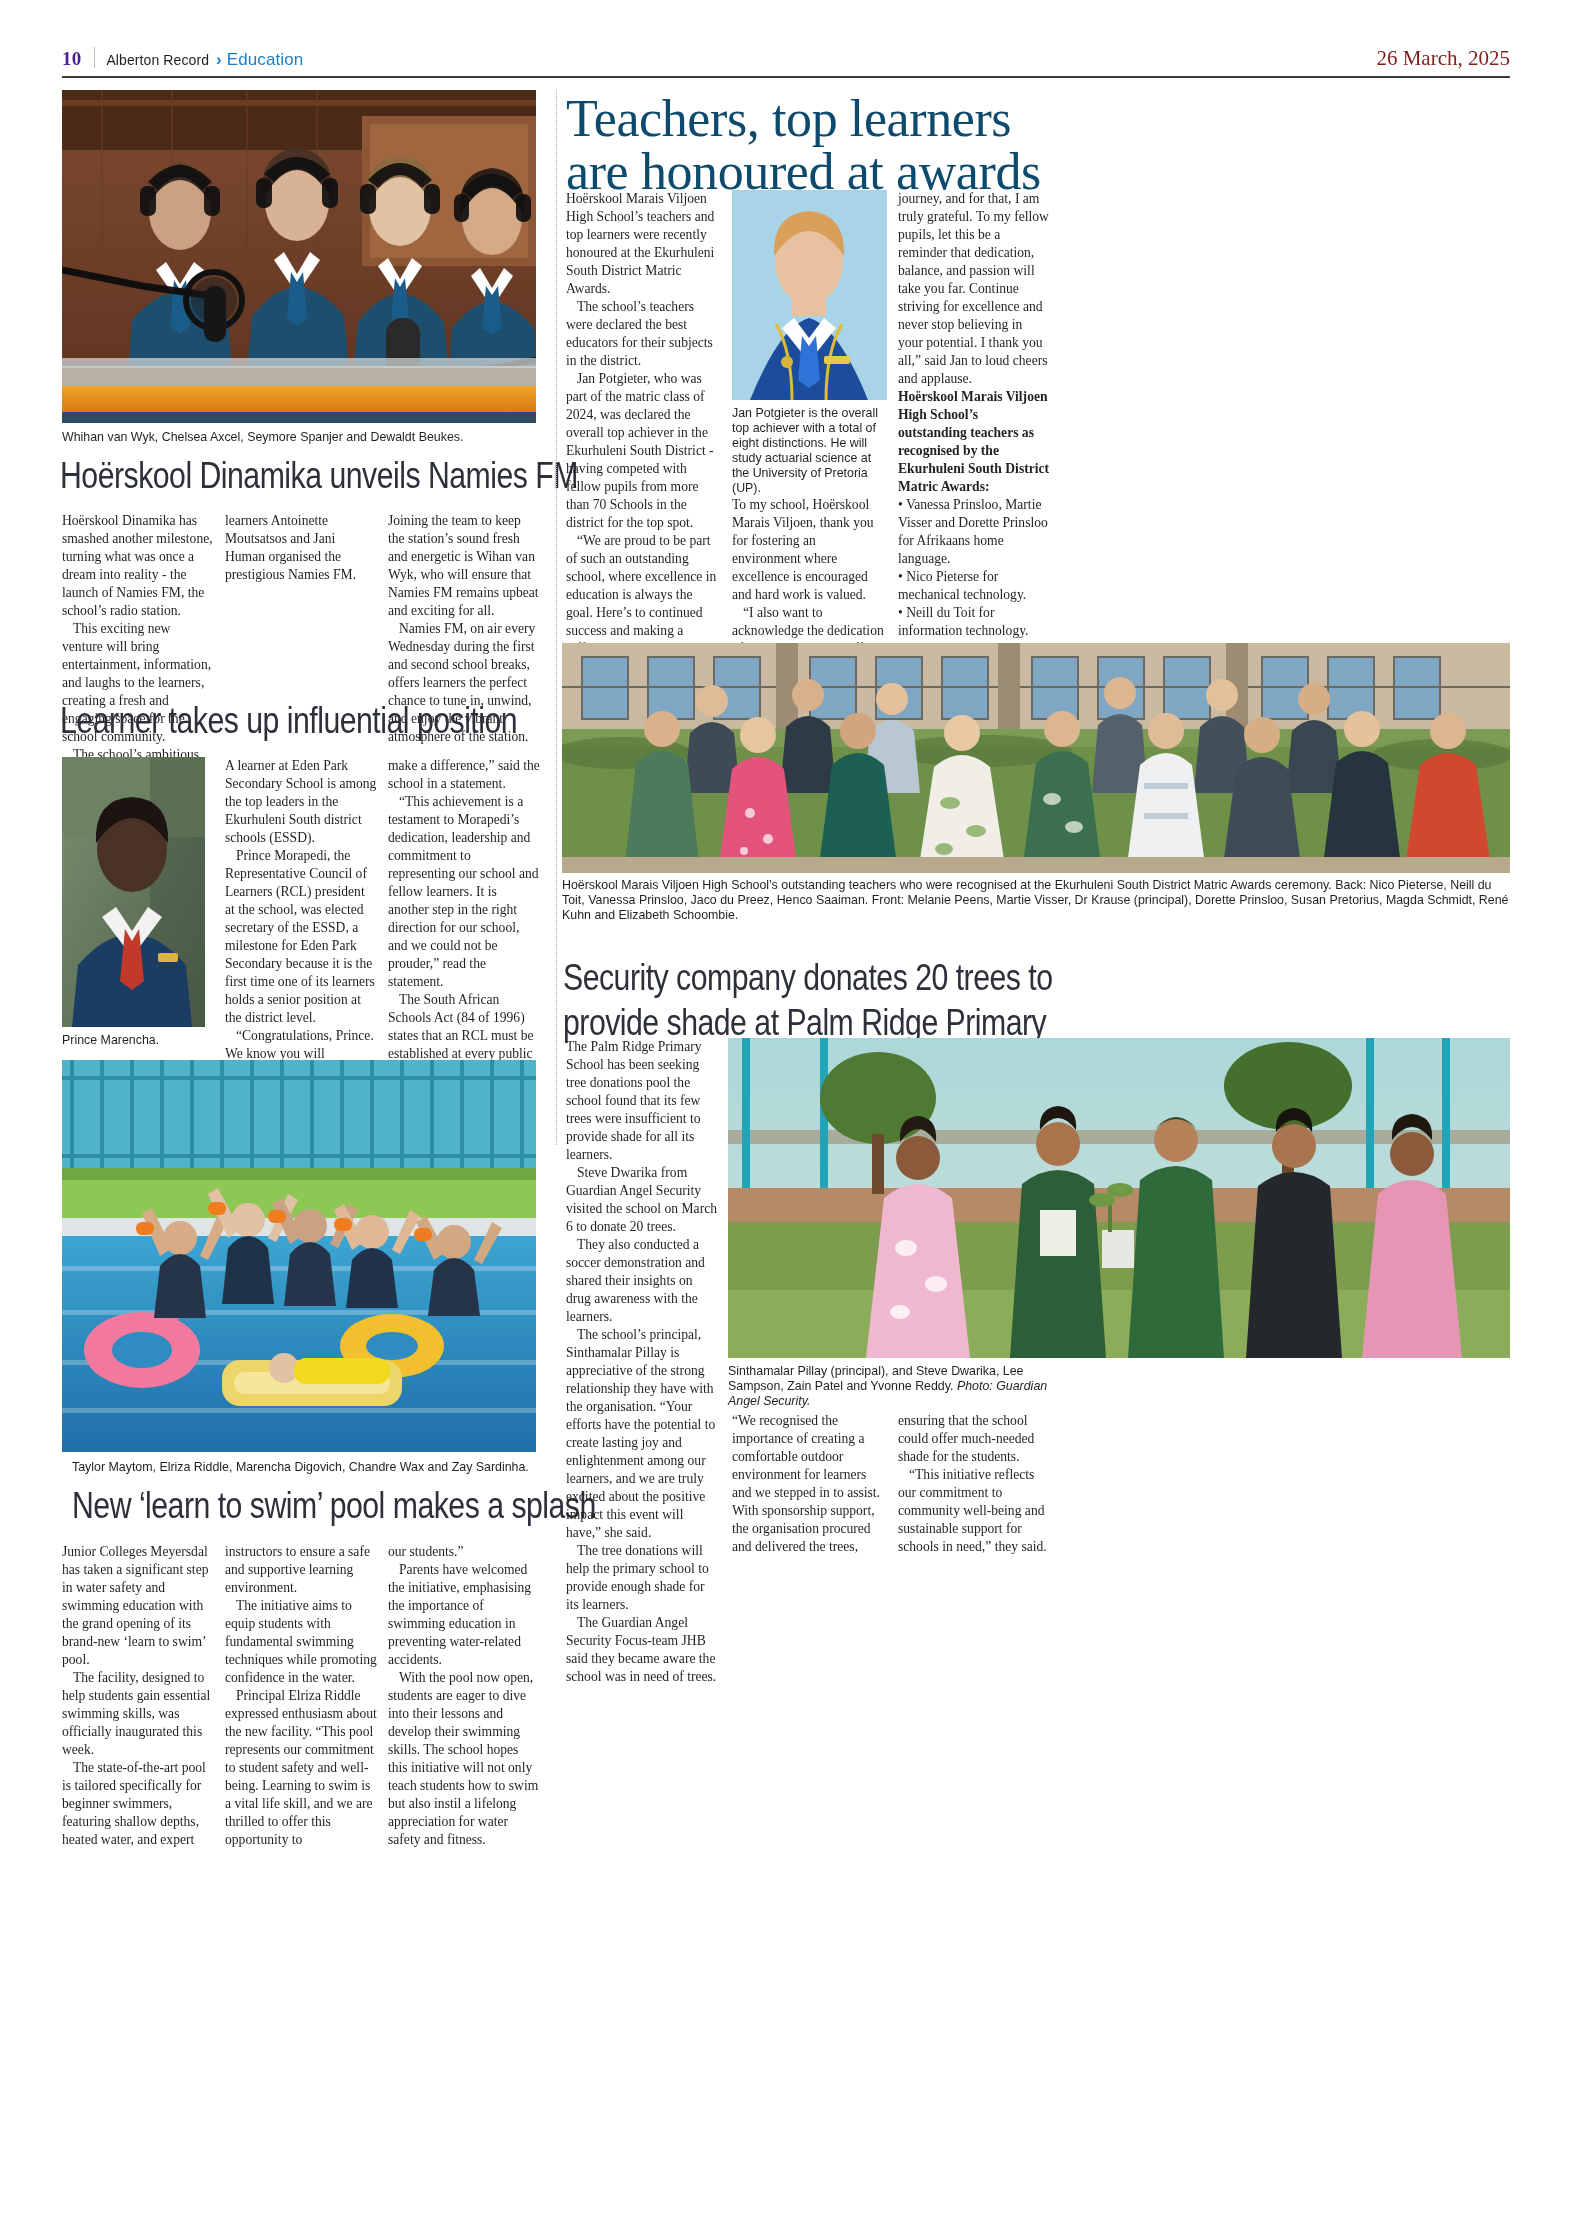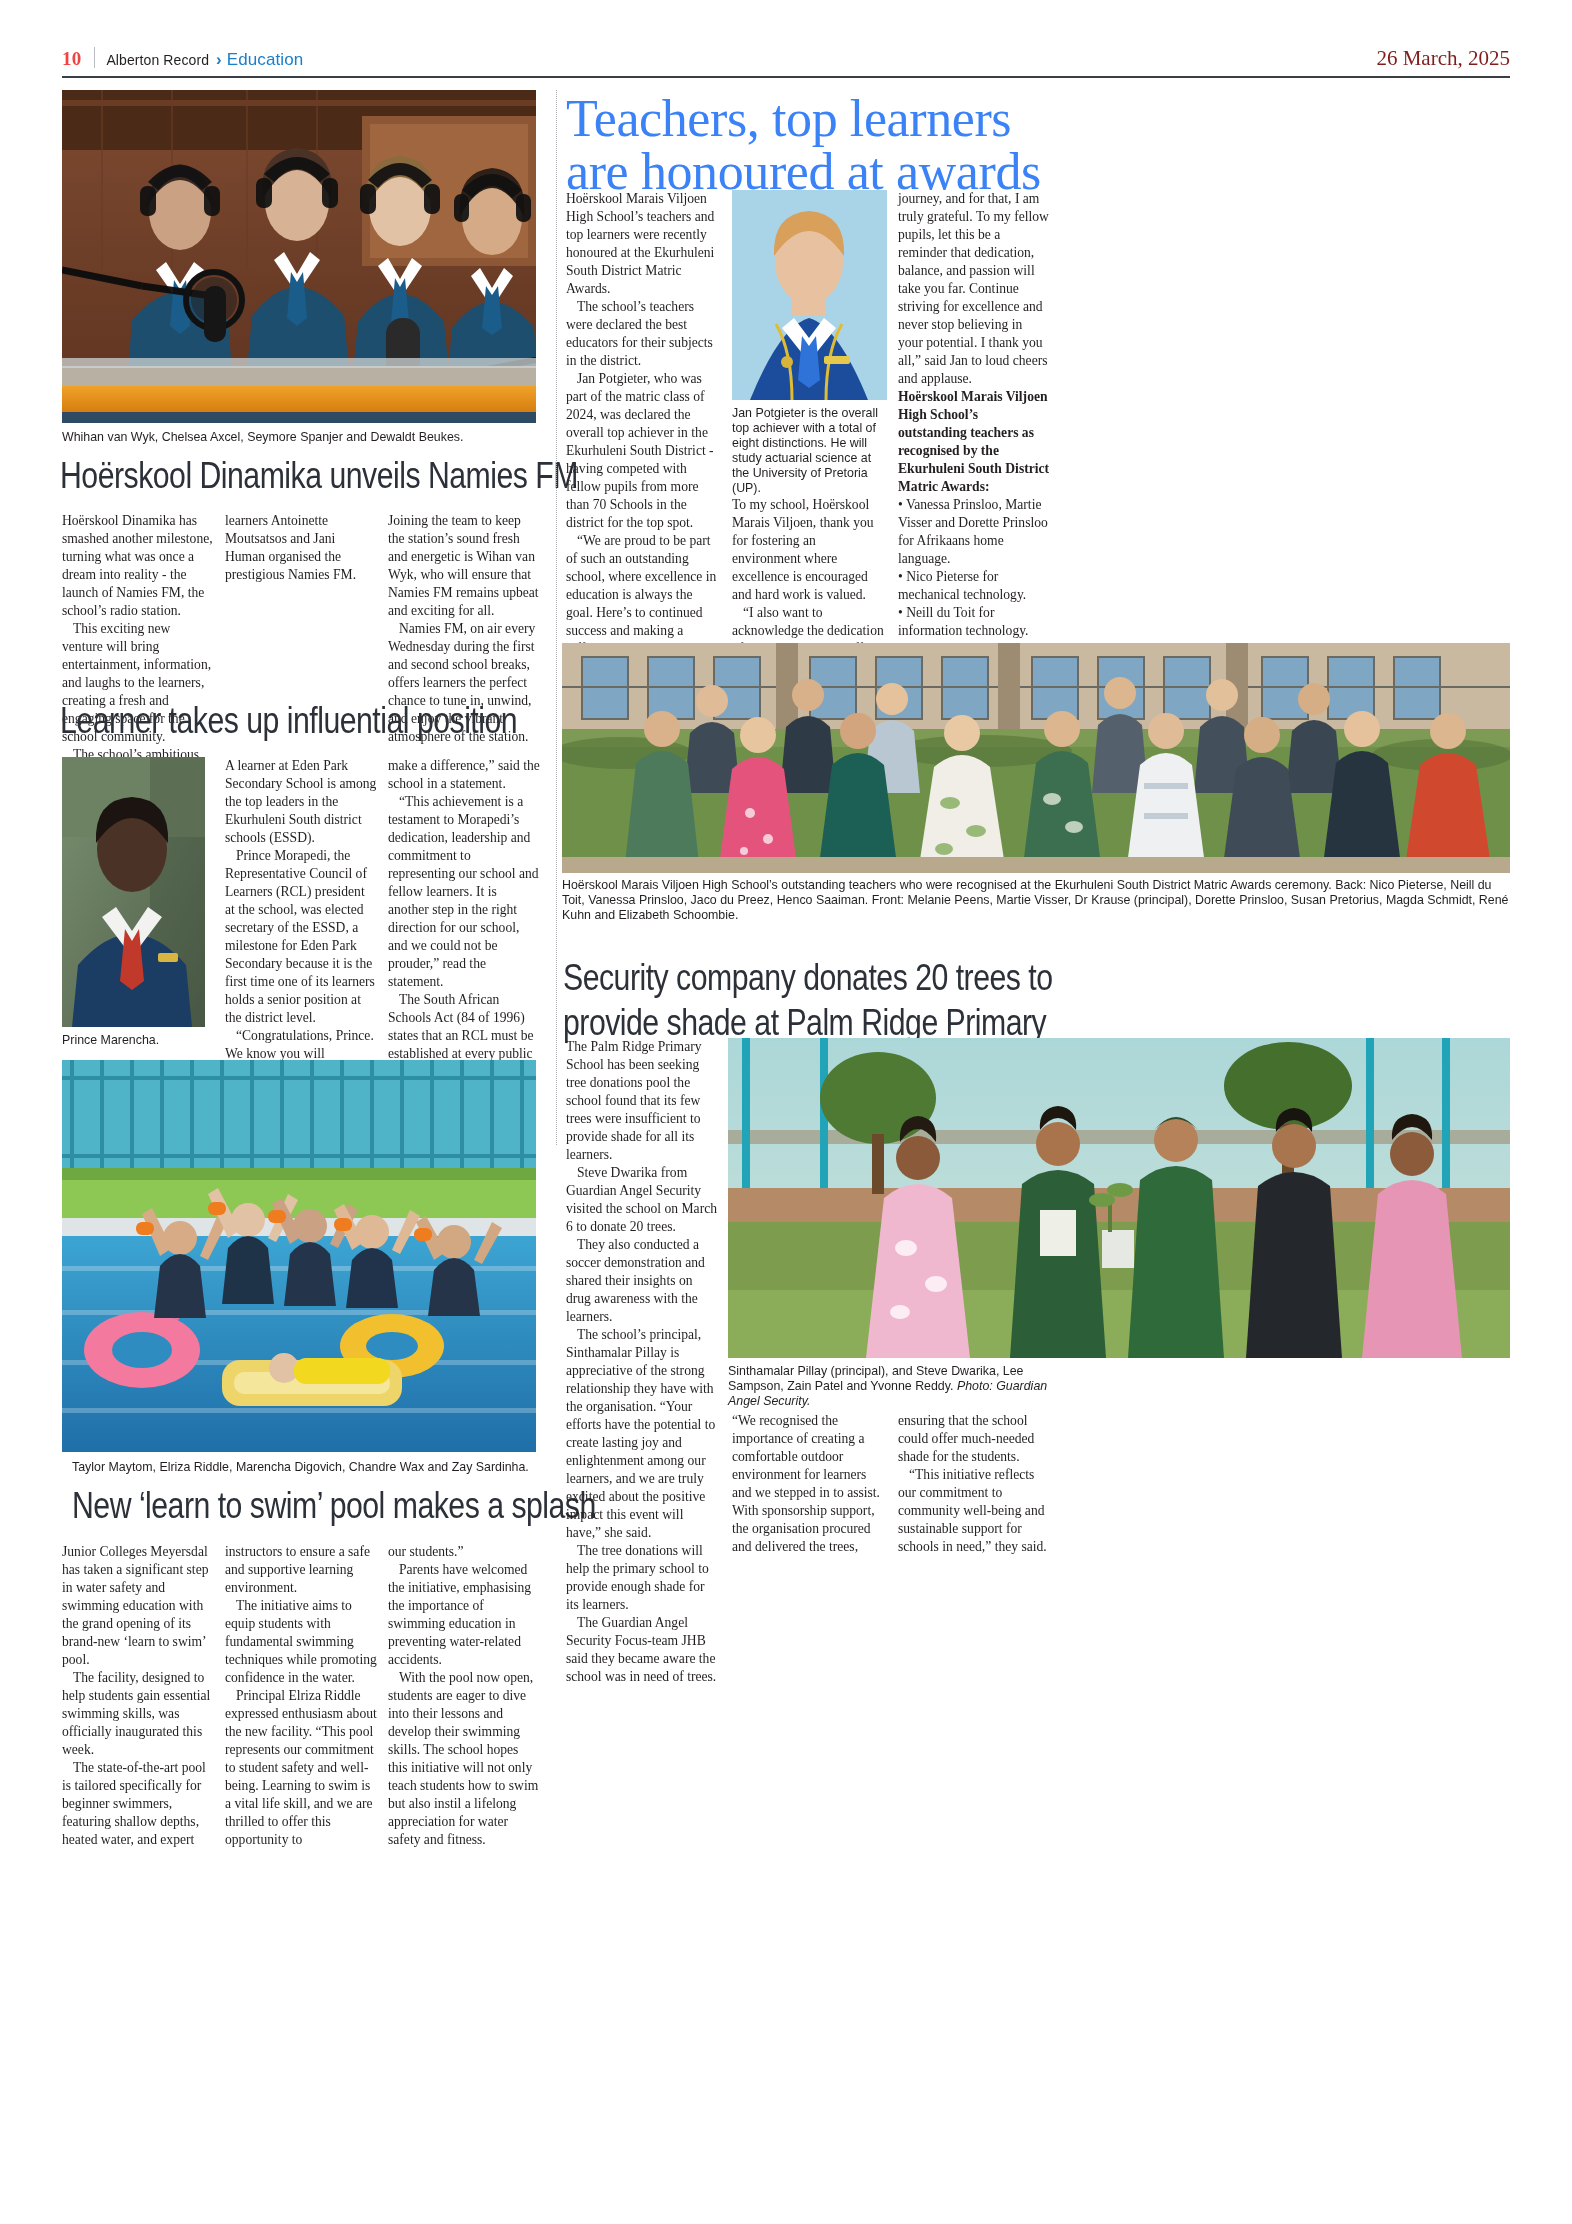--- a/index.html
+++ b/index.html
@@ -6,21 +6,21 @@
   body{
     width:1572px;height:2224px;
     font-family:"Liberation Serif", serif;
     color:#231f20;
     -webkit-font-smoothing:antialiased;
   }
   .page{position:relative;width:1572px;height:2224px;background:#fff;overflow:hidden;}
 
   
   .masthead{position:absolute;left:62px;top:44px;width:1448px;height:28px;display:flex;align-items:baseline;}
-  .mh-page{font-family:"Liberation Serif",serif;font-weight:bold;font-size:19px;letter-spacing:.2px;color:#ef4444;}
+  .mh-page{font-family:"Liberation Serif",serif;font-weight:bold;font-size:19px;letter-spacing:.2px;color:#4c1d95;}
   .mh-sep{display:inline-block;width:1px;height:21px;background:#b9bcc0;margin:0 11px 0 13px;position:relative;top:3px;}
   .mh-title{font-family:Liberation Sans, sans-serif;font-size:14px;color:#231f20;letter-spacing:.1px;}
   .mh-chev{font-family:"Liberation Sans",sans-serif;font-weight:bold;font-size:17px;color:#1a7ec8;margin:0 5px 0 7px;}
   .mh-section{font-family:"Liberation Sans",sans-serif;font-weight:normal;font-size:17px;color:#1a7ec8;letter-spacing:.1px;}
   .mh-date{margin-left:auto;font-family:"Liberation Serif",serif;font-size:21px;color:#7f1d1d;}
   .rule-top{position:absolute;left:62px;top:76px;width:1448px;height:2px;background:#3b3f44;}
 
   
   .vrule{position:absolute;width:0;border-left:1px dotted #a8abaf;}
 
@@ -45,21 +45,21 @@
     font-weight:400;
     color:#2c3038;
     letter-spacing:-0.6px;
     transform:scaleX(0.84);
     transform-origin:left top;
     white-space:nowrap;
   }
   .serif-headline{
     font-family:"Liberation Serif",serif;
     font-weight:400;
-    color:#3b82f6;
+    color:#0c4a6e;
     letter-spacing:-0.4px;
     line-height:1.02;
   }
 
   
   .photo{position:absolute;overflow:hidden;background:#dfe2e4;}
   .photo svg{display:block;width:100%;height:100%;}
 </style>
 </head>
 <body>

